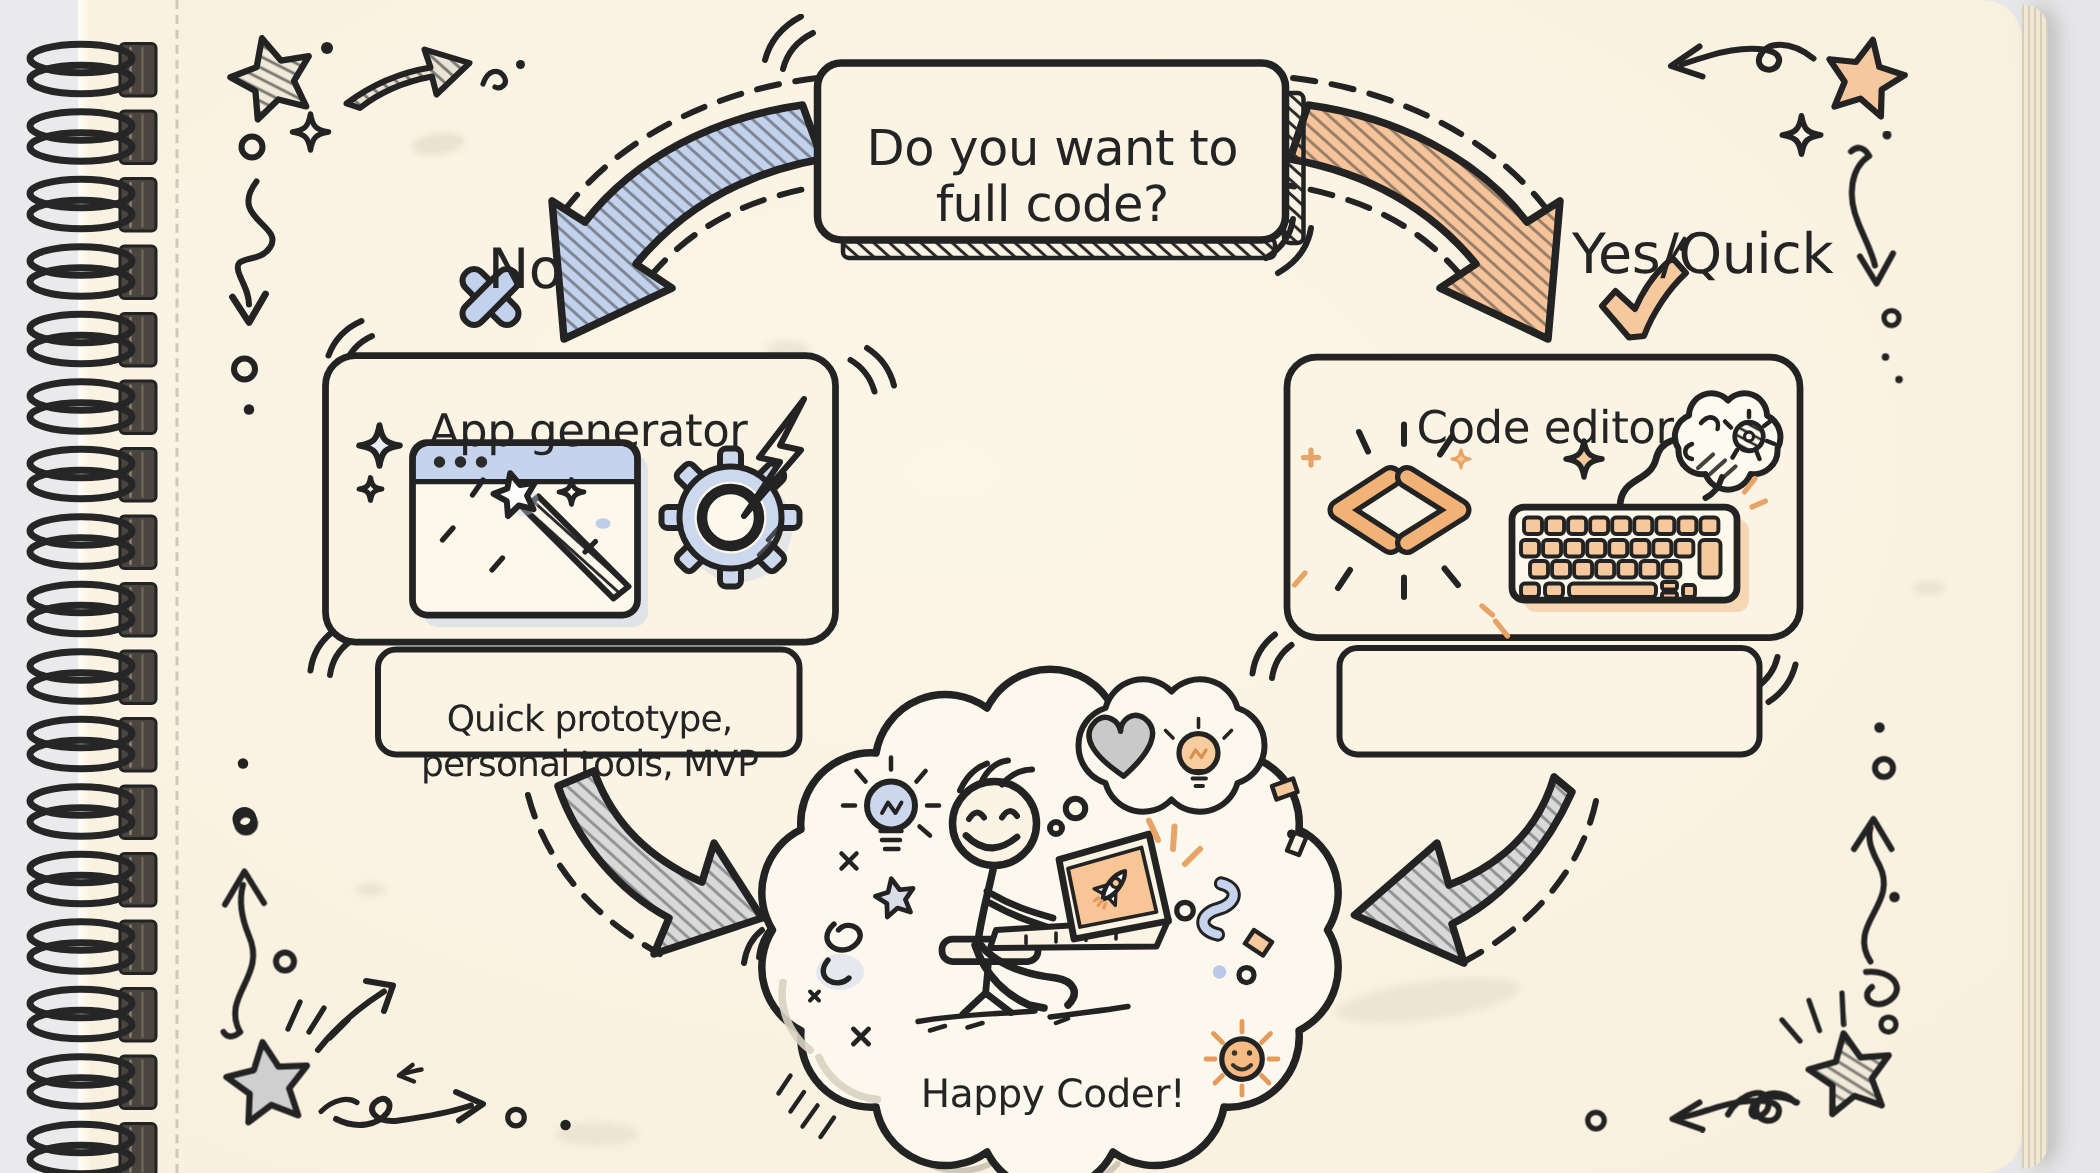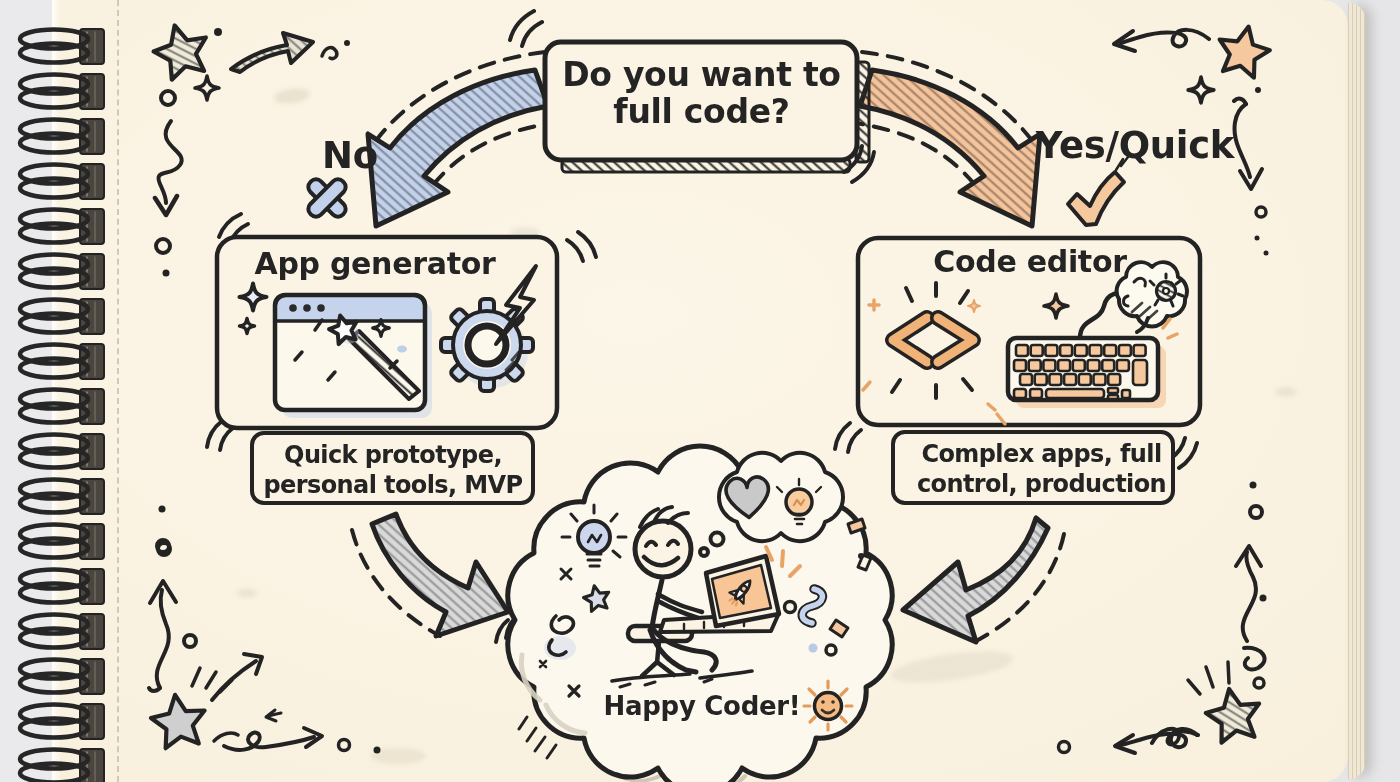--- a/index.html
+++ b/index.html
@@ -7,25 +7,25 @@
   .stage{position:relative;width:1400px;height:782px;overflow:hidden;background:linear-gradient(90deg,#EAEAEC 0,#EDEDEF 60%,#E6E6E9 100%);}
   .page{position:absolute;left:52px;top:0;width:1296px;height:782px;border-radius:0 26px 26px 0;
         background:radial-gradient(1250px 760px at 45% 40%, #FCF6E8 0%, #FAF2E1 55%, #F7EEDA 100%);
         box-shadow:2px 0 0 #EFE7D4 inset;}
   .page-left-hl{position:absolute;left:52px;top:0;width:8px;height:782px;background:linear-gradient(90deg,#FFFEF9,#FAF2E1);}
   .page-stack{position:absolute;left:1348px;top:3px;width:17px;height:776px;border-radius:0 16px 16px 0;
         background:repeating-linear-gradient(90deg,#D8CEB6 0 1.5px,#F0E8D4 1.5px 4px);
         box-shadow:7px 0 12px rgba(110,105,92,.30);}
   .margin-line{position:absolute;left:117px;top:0;height:782px;border-left:2.5px dashed #C2BCAC;opacity:.75;}
   svg.art{position:absolute;left:0;top:0;}
-  .txt{position:absolute;text-align:center;font-weight:700;color:#242424;letter-spacing:-0.3px;}
+  .txt{position:absolute;text-align:center;font-weight:400;color:#242424;letter-spacing:-0.3px;margin-top:24px;}
   .q{left:545px;top:56px;width:313px;font-size:33px;line-height:37px;}
   .lbl-no{left:300px;top:134px;width:100px;font-size:37px;}
   .lbl-yes{left:1035px;top:124px;width:200px;font-size:37px;}
-  .t-left{left:210px;top:246px;width:330px;font-size:30px;}
+  .t-left{left:227px;top:246px;width:330px;font-size:30px;}
   .t-right{left:862px;top:244px;width:336px;font-size:30px;}
   .sub{font-size:24px;line-height:30px;letter-spacing:-0.6px;}
   .sub-left{left:252px;top:440px;width:282px;}
   .sub-right{left:893px;top:439px;width:297px;}
   .happy{left:592px;top:691px;width:220px;font-size:26px;}
 </style>
 </head>
 <body>
 
 <div class="stage">
@@ -538,18 +538,14 @@
     <span>full code?</span>
   </div>
   <div class="txt lbl-no">No</div>
   <div class="txt lbl-yes">Yes/Quick</div>
   <div class="txt t-left">App generator</div>
   <div class="txt sub sub-left">
     <span>Quick prototype,</span><br>
     <span>personal tools, MVP</span>
   </div>
   <div class="txt t-right">Code editor</div>
-  <div class="txt sub sub-right">
-    <span>Complex apps, full</span><br>
-    <span>control, production</span>
-  </div>
   <div class="txt happy">Happy Coder!</div>
 </div>
 
 </body></html>

